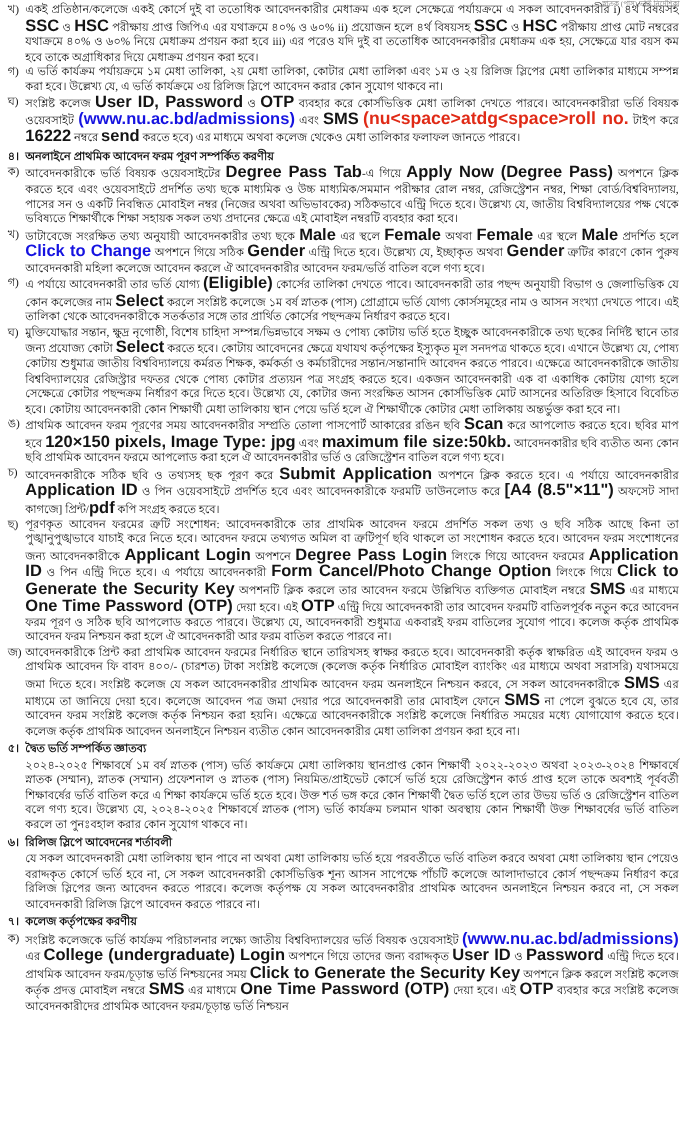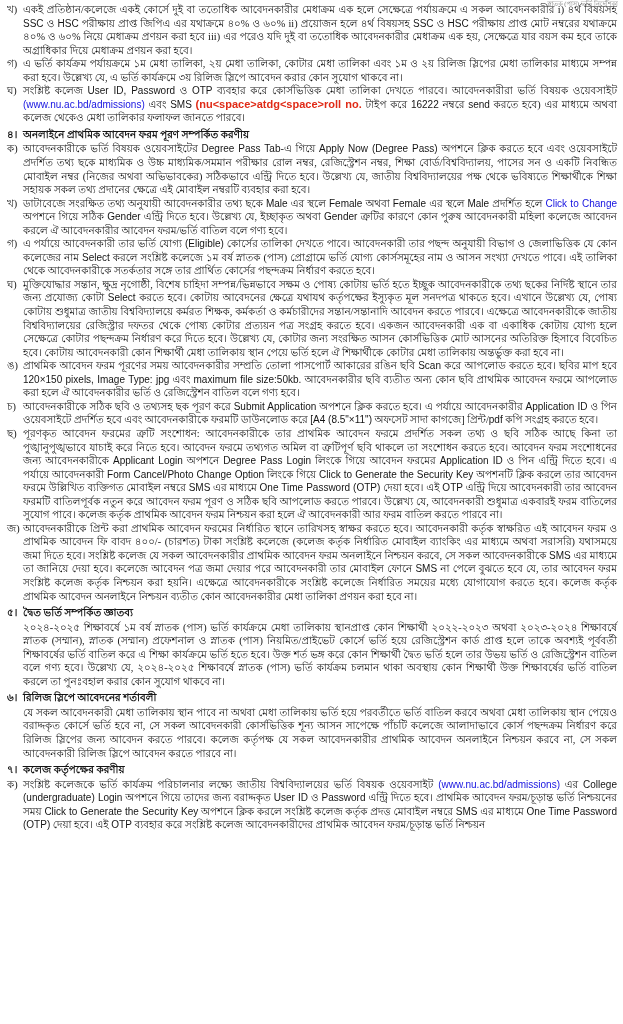--- a/index.html
+++ b/index.html
@@ -4,24 +4,24 @@
 <style>
   html,body{margin:0;padding:0;background:#ffffff;}
   body{width:623px;height:1024px;overflow:hidden;position:relative;
        font-family:"Liberation Serif",serif;color:#141414;}
   #doc{position:relative;padding:3px 6px 0 7px;font-size:10.3px;line-height:13.55px;}
   .block{display:flex;align-items:flex-start;}
   .label{flex:0 0 16px;white-space:nowrap;}
   .text{flex:1;text-align:justify;}
   .section{margin-top:3px;margin-bottom:1px;}
   .section .label,.section .text{font-weight:bold;text-align:left;}
-  .en{font-family:"Liberation Sans",sans-serif;font-weight:normal;font-size:10px;}
+  .en{font-family:"Liberation Sans",sans-serif;font-weight:bold;font-size:15px;}
   .link{color:var(--link-blue,#1512e0);cursor:pointer;}
   .red{color:var(--highlight-red,#e02a16);font-family:"Liberation Sans",sans-serif;
-       font-weight:bold;font-size:11px;}
+       font-weight:bold;font-size:16px;}
   .header-frag{position:absolute;top:0;right:5px;font-size:6.5px;color:#777;
        line-height:7px;white-space:nowrap;overflow:hidden;max-width:150px;}
 </style>
 </head>
 <body style="color: rgb(20, 20, 20);">
 
 <div class="header-frag">স্নাতক (পাস) ভর্তি নির্দেশিকা</div>
 
 <div id="doc">
     <div class="block item">

